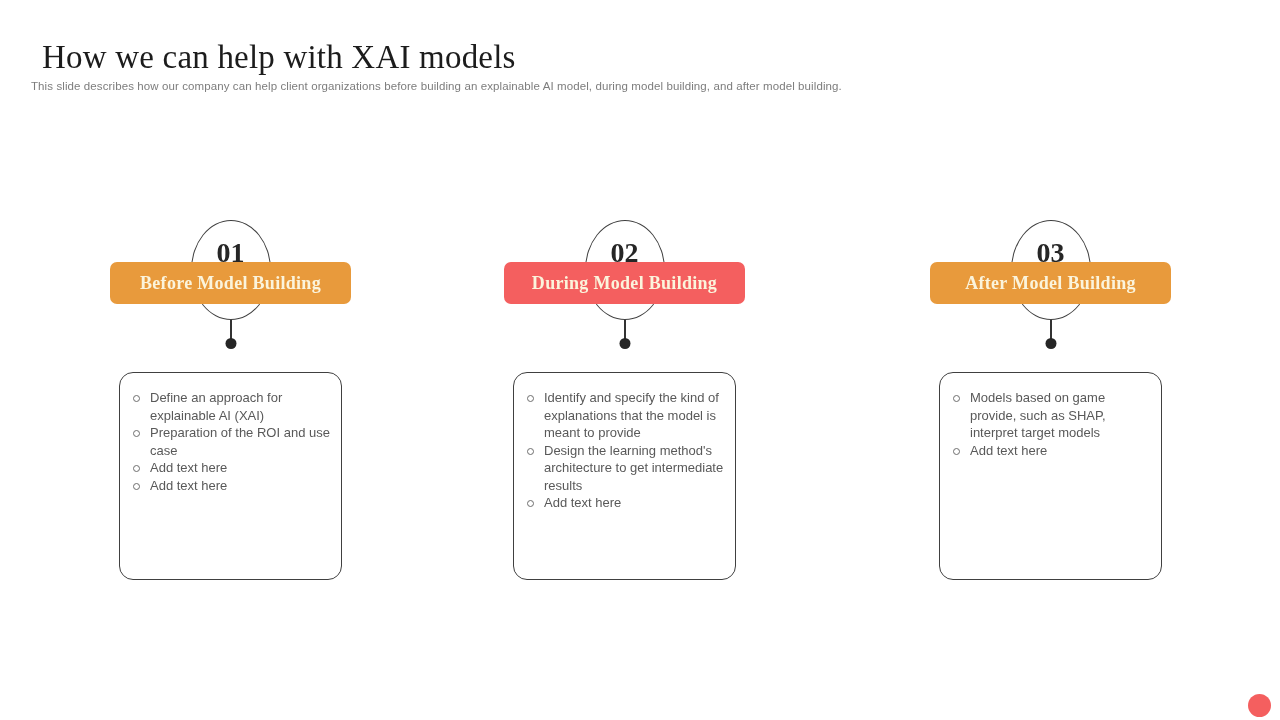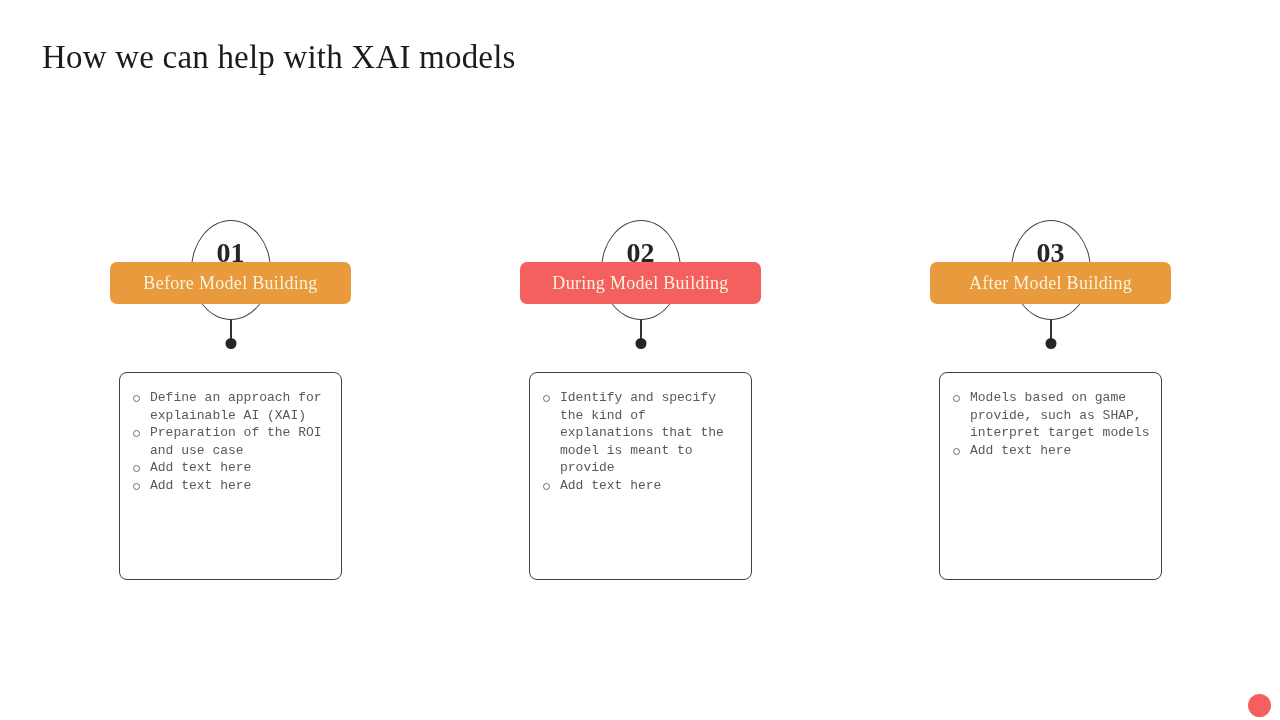--- a/index.html
+++ b/index.html
@@ -20,63 +20,62 @@
     letter-spacing: 0.2px; white-space: nowrap;
   }
   .subtitle {
     position: absolute; left: 31px; top: 80px; margin: 0;
     font-size: 11.5px; color: #7d7d7d; letter-spacing: 0.1px;
     white-space: nowrap;
   }
 
   .column { position: absolute; top: 210px; width: 241px; height: 372px; }
   .col-0 { left: 110px; }
-  .col-1 { left: 520px; }
+  .col-1 { left: 504px; }
   .col-2 { left: 930px; }
 
   .circle {
     position: absolute; left: 50%; transform: translateX(-50%);
     top: 10px; width: 80px; height: 100px;
     border: 1.2px solid #404040; border-radius: 50%;
     background: transparent;
   }
   .num {
     position: absolute; top: 16px; left: 0; width: 100%;
     text-align: center;
     font-family: Liberation Serif, serif;
     font-weight: 700; font-size: 28px; color: #262626;
   }
 
   .bar {
     position: absolute; top: 52px; left: 0;
     width: 241px; height: 42px; border-radius: 7px;
     display: flex; align-items: center; justify-content: center;
     font-family: "Liberation Serif", serif;
-    font-weight: 400; font-size: 18px; color: #FBF4DC;
+    font-weight: 700; font-size: 18px; color: #FBF4DC;
     letter-spacing: 0.3px;
     z-index: 2;
   }
 
   .connector {
     position: absolute; left: calc(50% - 1px); top: 110px;
     width: 2px; height: 28px; background: #333333; z-index: 1;
   }
   .dot {
     position: absolute; left: 50%; transform: translateX(-50%);
     top: 128px; width: 11px; height: 11px;
     background: #262626; border-radius: 50%; z-index: 3;
   }
 
   .box {
     position: absolute; left: 9px; top: 162px;
     width: 223px; height: 208px;
-    border: 1.2px solid #404040; border-radius: 8px;
+    border: 1.2px solid #404040; border-radius: 14px;
     background: #ffffff;
     padding: 16px 8px 8px 5px;
-    font-family: Liberation Mono, monospace;
   }
   .box ul { margin: 0; padding: 0; list-style: none; }
   .box li {
     position: relative; padding-left: 25px;
     font-size: 13px; line-height: 17.5px; color: #595959;
   }
   .box li::before {
     content: ""; position: absolute; left: 8px; top: 6px;
     width: 5px; height: 5px;
     border: 1.2px solid #6e6e6e; border-radius: 50%;
@@ -86,20 +85,21 @@
     position: absolute; left: 1248px; top: 694px;
     width: 23px; height: 23px; border-radius: 50%;
   }
 </style>
 </head>
 <body>
 
 <div class="slide">
 
   <h1 class="title">How we can help with XAI models</h1>
+  <p class="subtitle">This slide describes how our company can help client organizations before building an explainable AI model, during model building, and after model building.</p>
 
   <div class="column col-0">
     <div class="circle">
       <span class="num">01</span>
     </div>
     <div class="bar" style="background: rgb(232, 154, 60);">
       <span>Before Model Building</span>
     </div>
     <div class="connector"></div>
     <div class="dot"></div>
@@ -118,20 +118,21 @@
       <span class="num">02</span>
     </div>
     <div class="bar" style="background: rgb(244, 95, 95);">
       <span>During Model Building</span>
     </div>
     <div class="connector"></div>
     <div class="dot"></div>
     <div class="box">
       <ul>
         <li>Identify and specify the kind of explanations that the model is meant to provide</li>
+        <li>Design the learning method's architecture to get intermediate results</li>
         <li>Add text here</li>
       </ul>
     </div>
   </div>
 
   <div class="column col-2">
     <div class="circle">
       <span class="num">03</span>
     </div>
     <div class="bar" style="background: rgb(232, 154, 60);">

